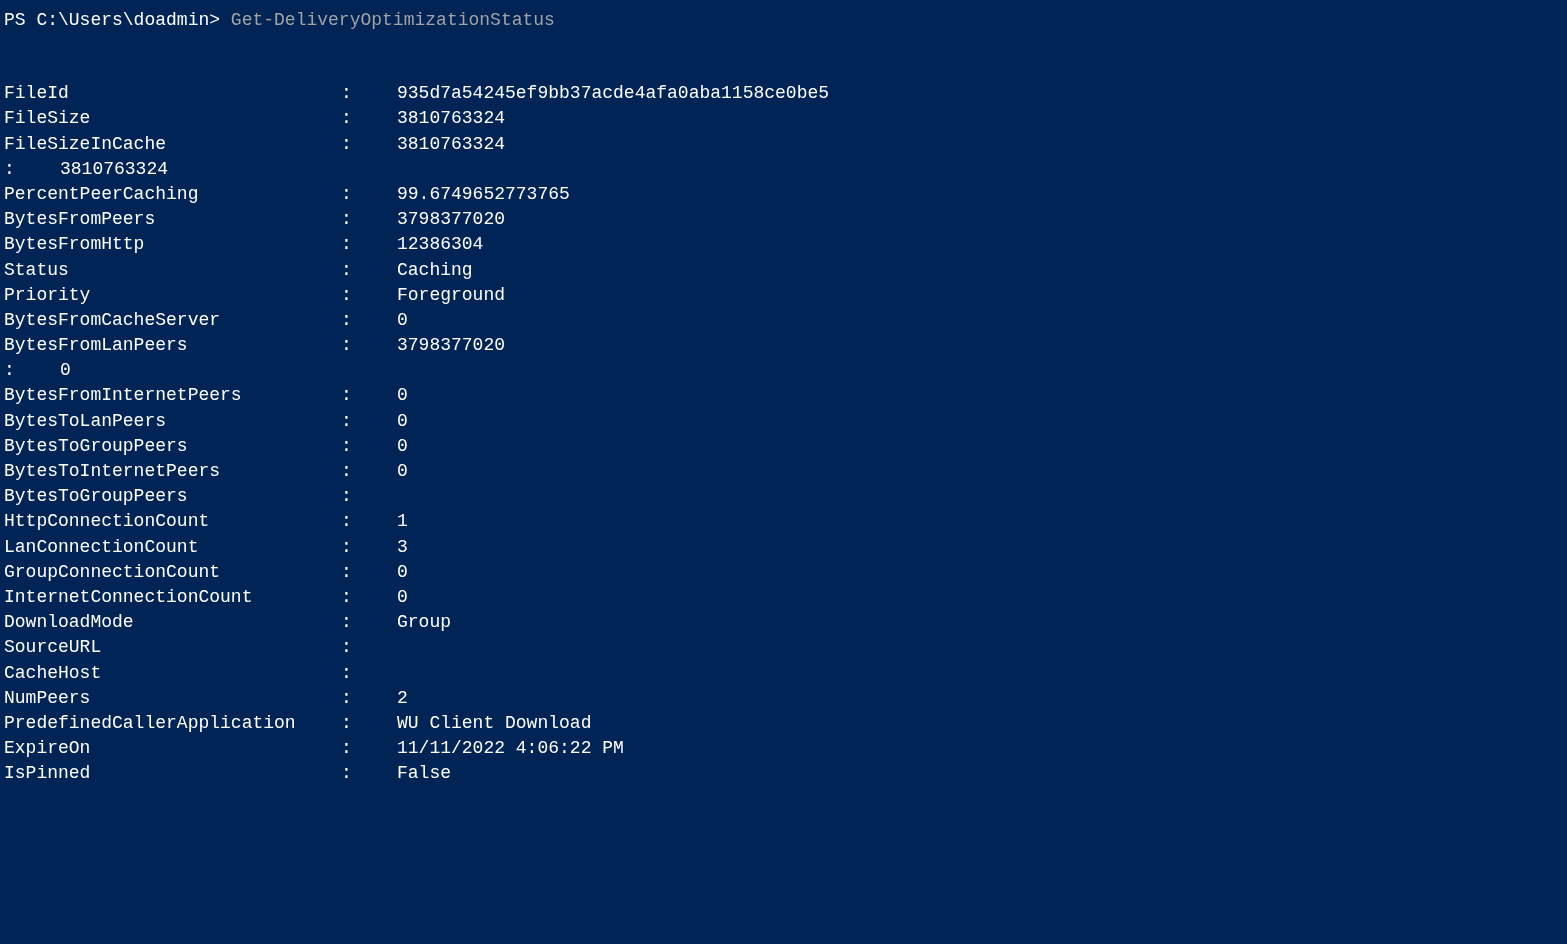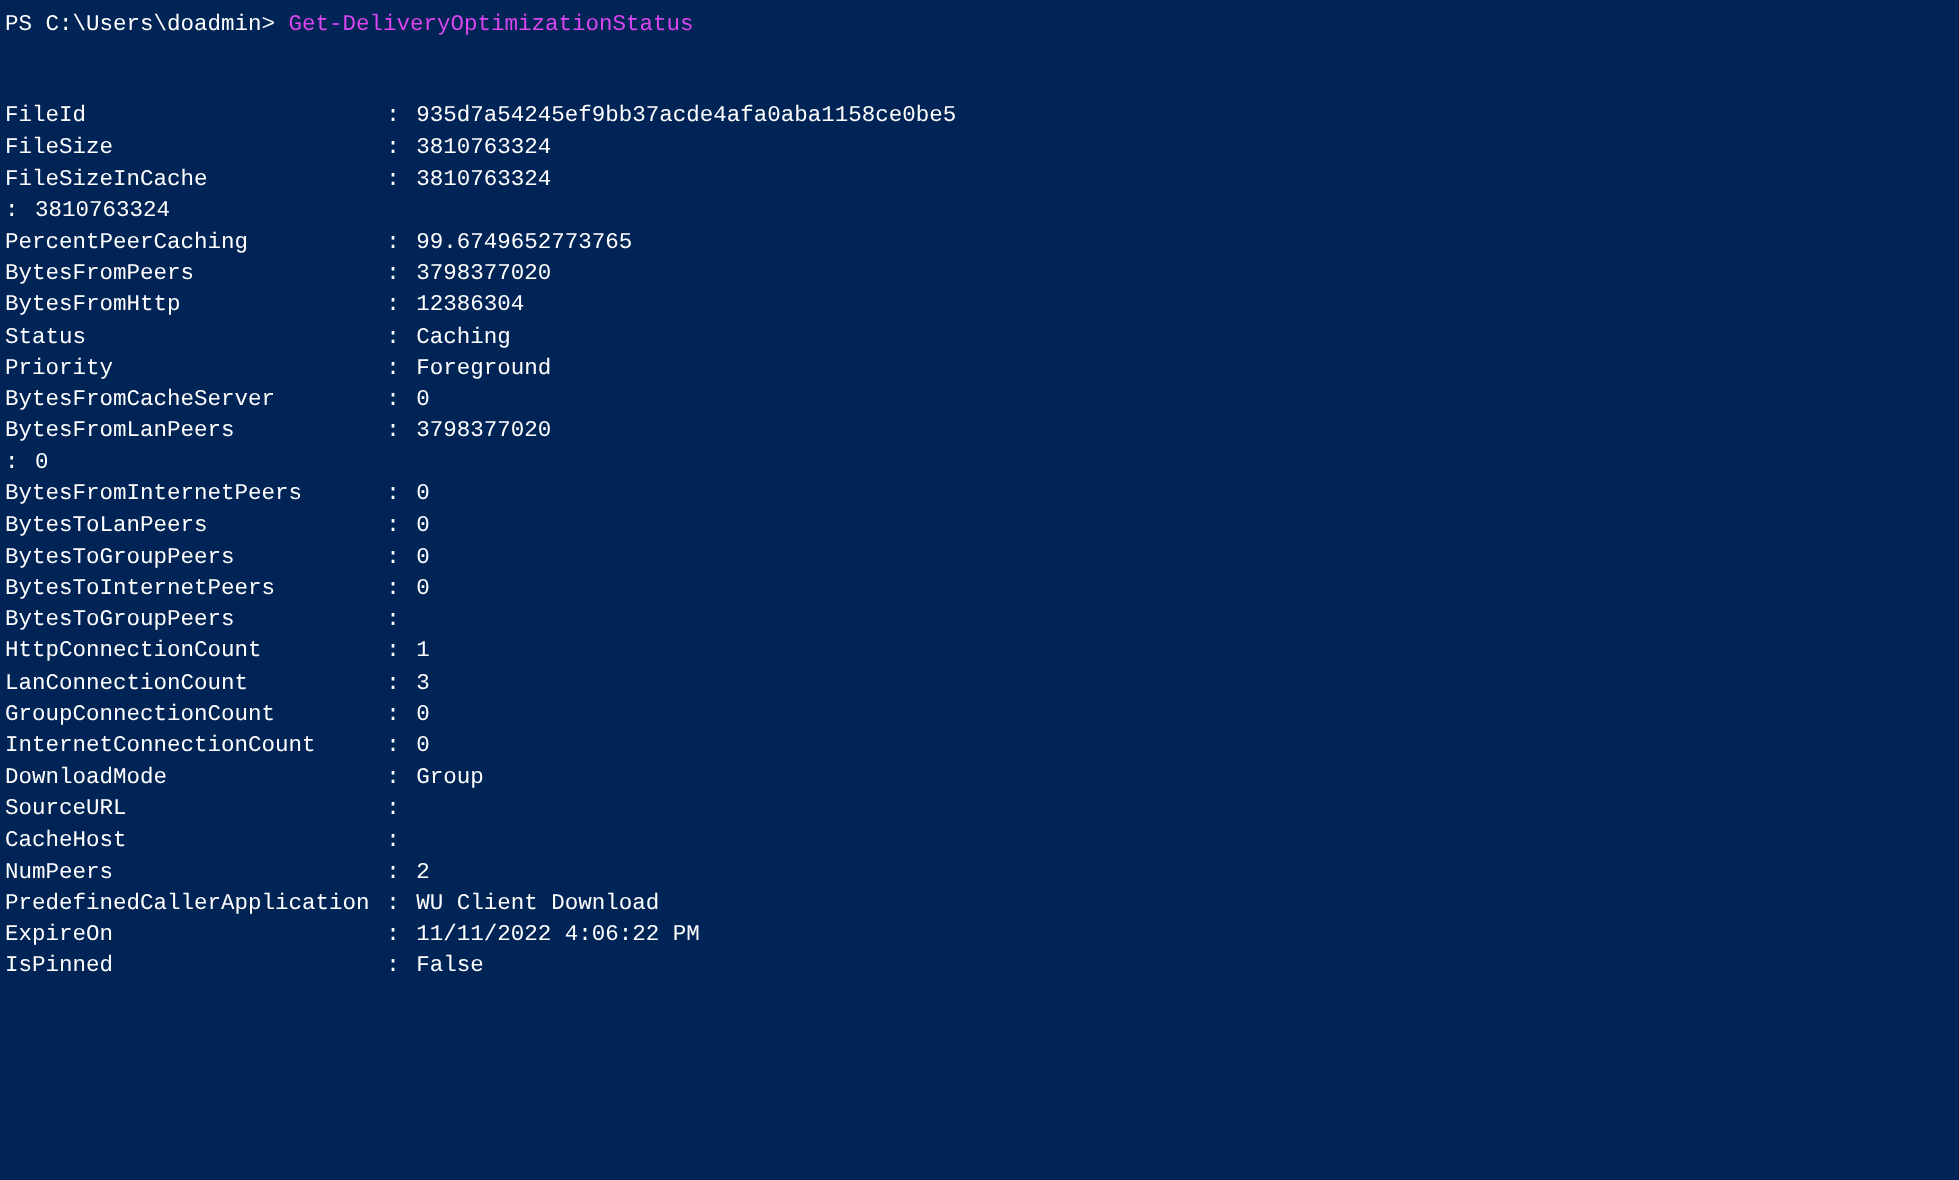--- a/index.html
+++ b/index.html
@@ -20,28 +20,29 @@
     .prompt-line {
       display: flex;
       flex-wrap: nowrap;
       font-family: Liberation Mono, monospace;
     }
     .prompt {
       color: #ffffff;
       white-space: pre;
     }
     .command {
-      color: #d946ef;
+      color: #a3a3a3;
     }
     .output {
       margin-top: 48px;
     }
     .row {
       display: flex;
       align-items: center;
+      gap: 32px;
     }
     .field-name {
       width: 305px;
       flex-shrink: 0;
       white-space: pre;
     }
     .colon {
       width: 24px;
       flex-shrink: 0;
       text-align: left;

